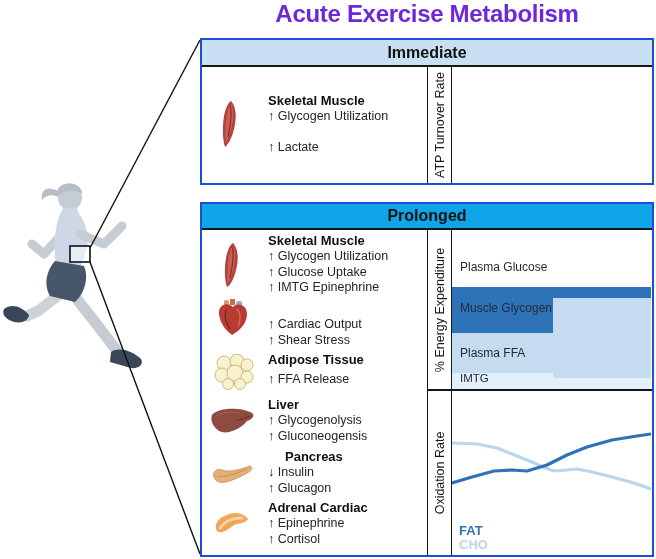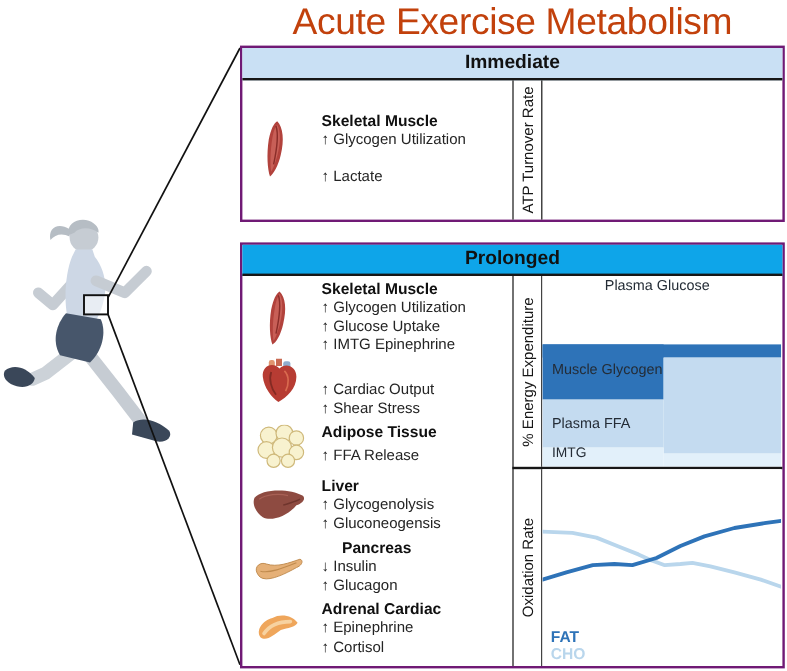--- a/index.html
+++ b/index.html
@@ -1,21 +1,21 @@
 <!DOCTYPE html>
 <html><head>
 <meta charset="utf-8">
 <style>
   html,body{margin:0;padding:0;background:#fff;}
   .canvas{position:relative;width:656px;height:559px;background:#ffffff;overflow:hidden;
           font-family:"Liberation Sans",sans-serif;color:#1c1c1c;}
   .title{position:absolute;left:200px;top:0px;width:454px;text-align:center;
-         font-size:31px;font-weight:normal;letter-spacing:-0.3px;color:#c2410c;}
+         font-size:24px;font-weight:bold;letter-spacing:-0.3px;color:#6d28d9;}
   .overlay{position:absolute;left:0;top:0;z-index:1;}
-  .panel{position:absolute;background:#fff;border:2px solid #701a75;box-sizing:border-box;z-index:2;}
+  .panel{position:absolute;background:#fff;border:2px solid #1d4ed8;box-sizing:border-box;z-index:2;}
   #immediate-panel{left:200px;top:38px;width:454px;height:147px;}
   #prolonged-panel{left:200px;top:202px;width:454px;height:355px;}
   .panel-header{border-bottom:2px solid #161616;text-align:center;font-weight:bold;font-size:16px;color:#111;}
   #immediate-panel .panel-header{height:25px;line-height:25px;}
   #prolonged-panel .panel-header{height:24px;line-height:24px;}
   .panel-content{position:relative;width:100%;}
   #immediate-panel .panel-content{height:116px;}
   #prolonged-panel .panel-content{height:325px;}
   .left-cell{position:absolute;left:0;top:0;width:225px;height:100%;border-right:1.5px solid #161616;}
   .axis-cell{position:absolute;left:226.5px;width:22px;border-right:1.5px solid #161616;}
@@ -145,21 +145,21 @@
       <div class="axis-cell" style="top:0;height:159px;">
         <div class="vlabel">% Energy Expenditure</div>
       </div>
       <div class="chart-cell" style="top:0;height:159px;">
         <div class="band" style="left: 0px; top: 57px; width: 199px; height: 11px; background: rgb(46, 115, 184);"></div>
         <div class="band" style="left: 0px; top: 57px; width: 101px; height: 46px; background: rgb(46, 115, 184);"></div>
         <div class="band" style="left: 0px; top: 103px; width: 101px; height: 40px; background: rgb(196, 219, 240);"></div>
         <div class="band" style="left: 101px; top: 68px; width: 98px; height: 80px; background: rgb(196, 219, 240);"></div>
         <div class="band" style="left: 0px; top: 143px; width: 101px; height: 16px; background: rgb(226, 240, 250);"></div>
         <div class="band" style="left: 101px; top: 148px; width: 98px; height: 11px; background: rgb(226, 240, 250);"></div>
-        <div class="chart-label" style="left:8px;top:1px;margin-left:44px;">Plasma Glucose</div>
+        <div class="chart-label" style="left:8px;top:30px;">Plasma Glucose</div>
         <div class="chart-label" style="left:8px;top:71px;">Muscle Glycogen</div>
         <div class="chart-label" style="left:8px;top:116px;">Plasma FFA</div>
         <div class="chart-label" style="left:8px;top:142px;font-size:11.5px;">IMTG</div>
       </div>
 
       <div class="hdivider" style="top:159px;"></div>
 
       <div class="axis-cell" style="top:160.5px;height:164.5px;">
         <div class="vlabel">Oxidation Rate</div>
       </div>

